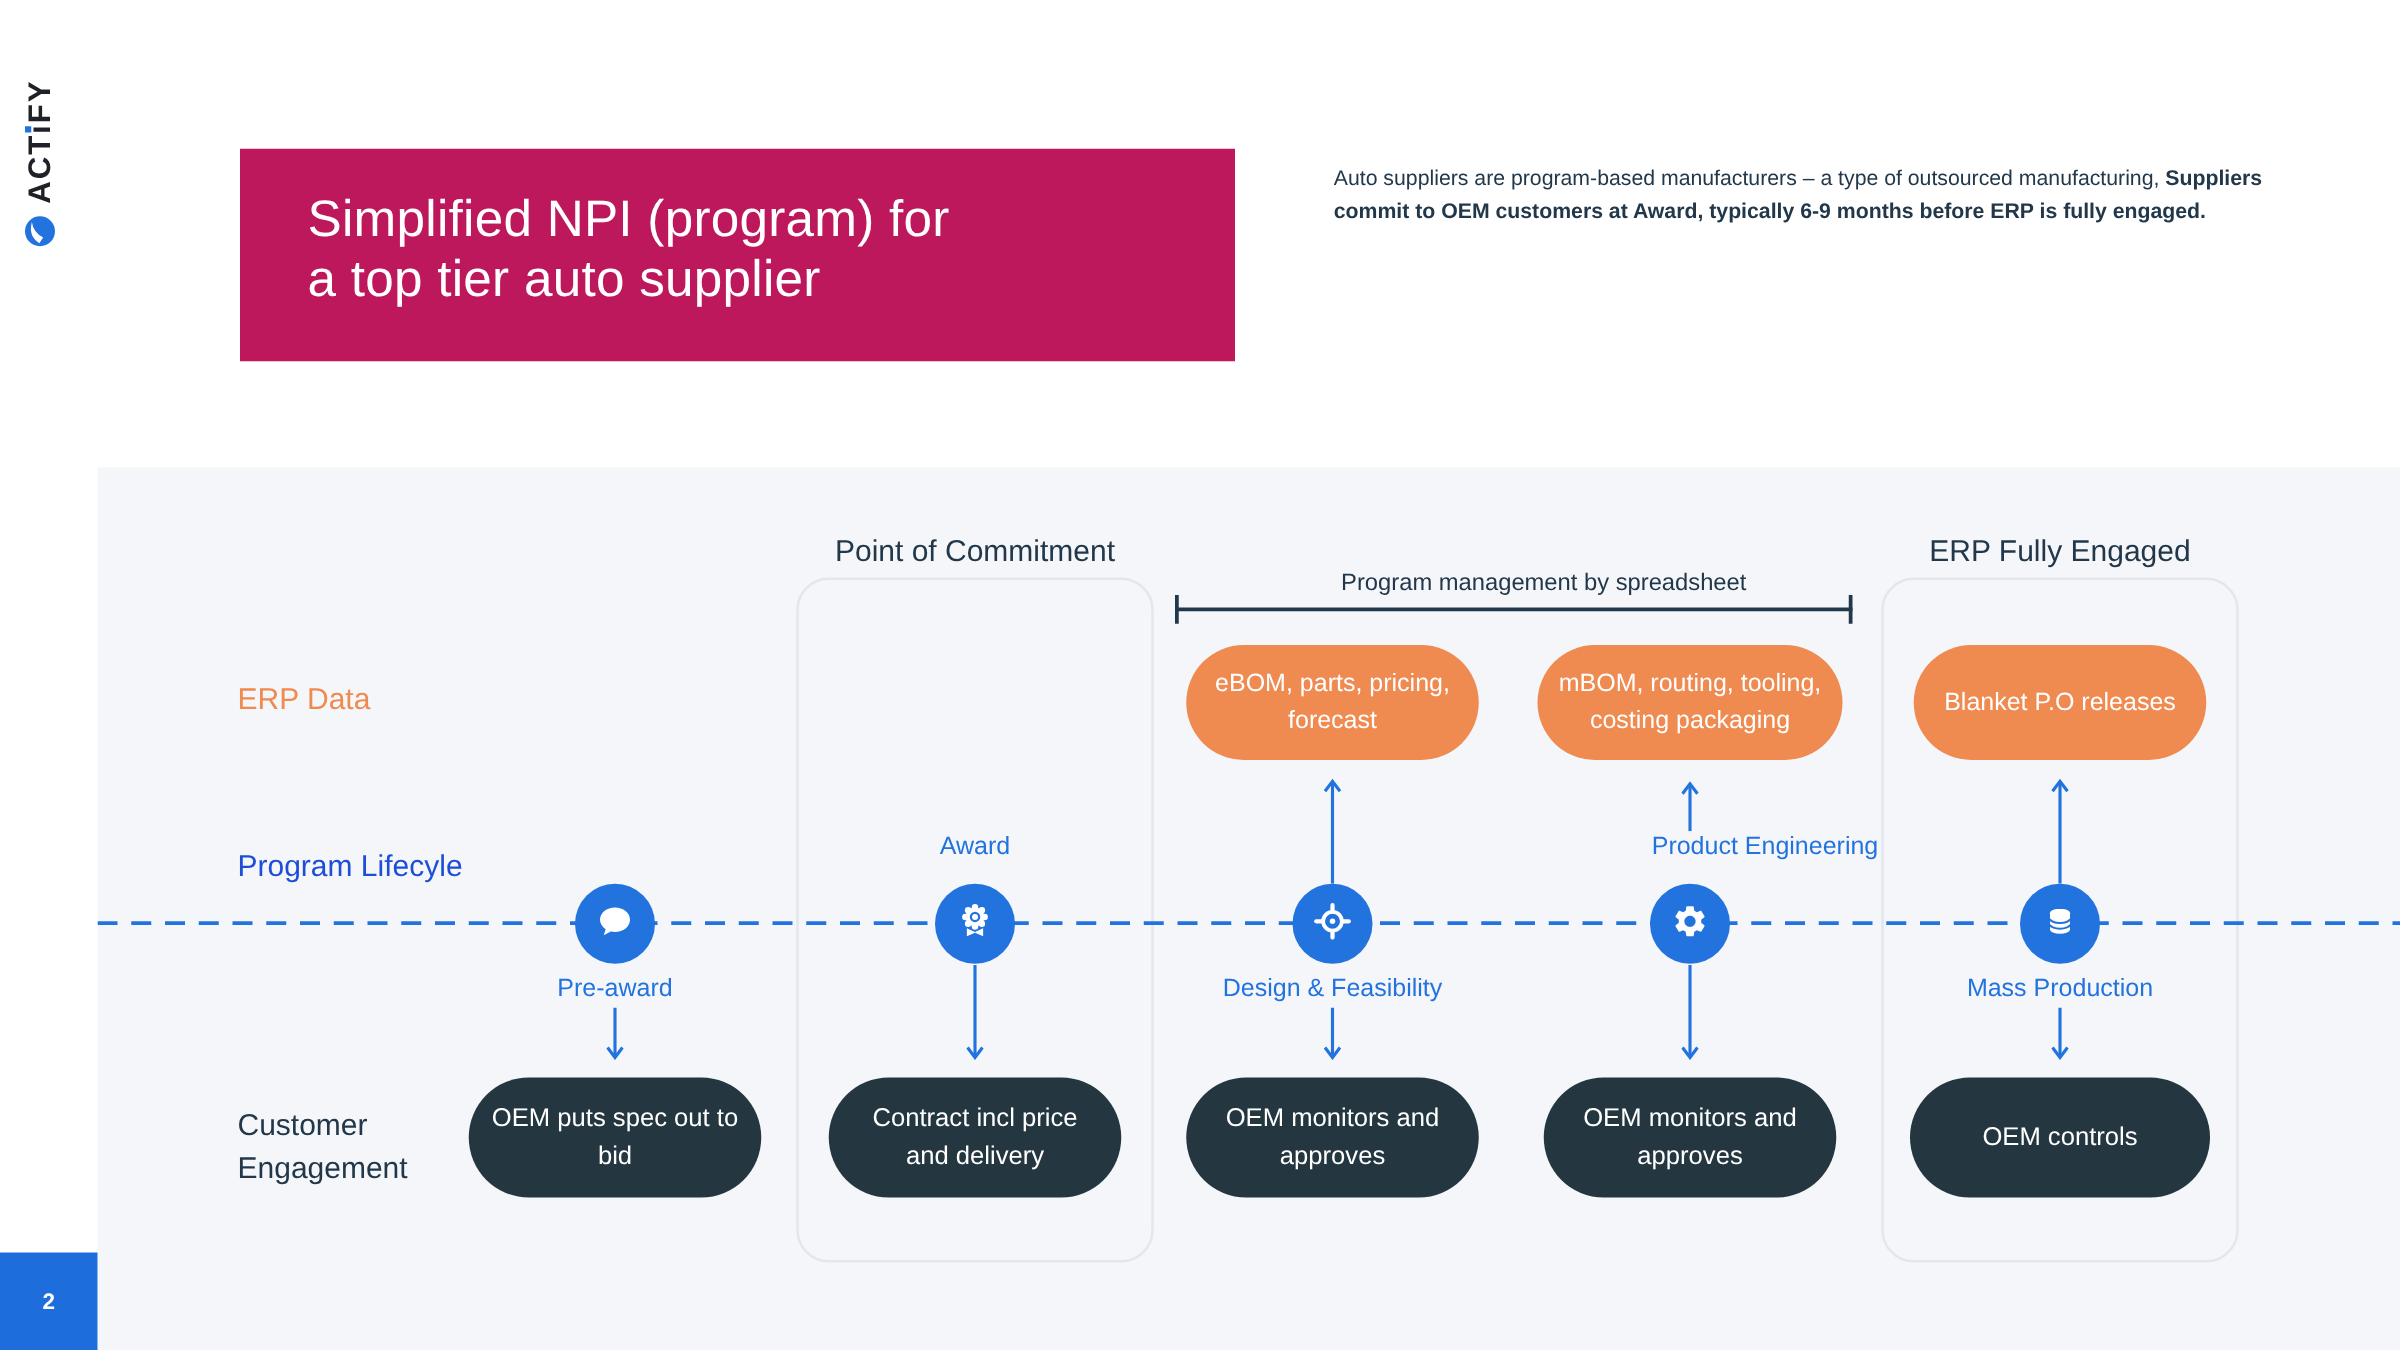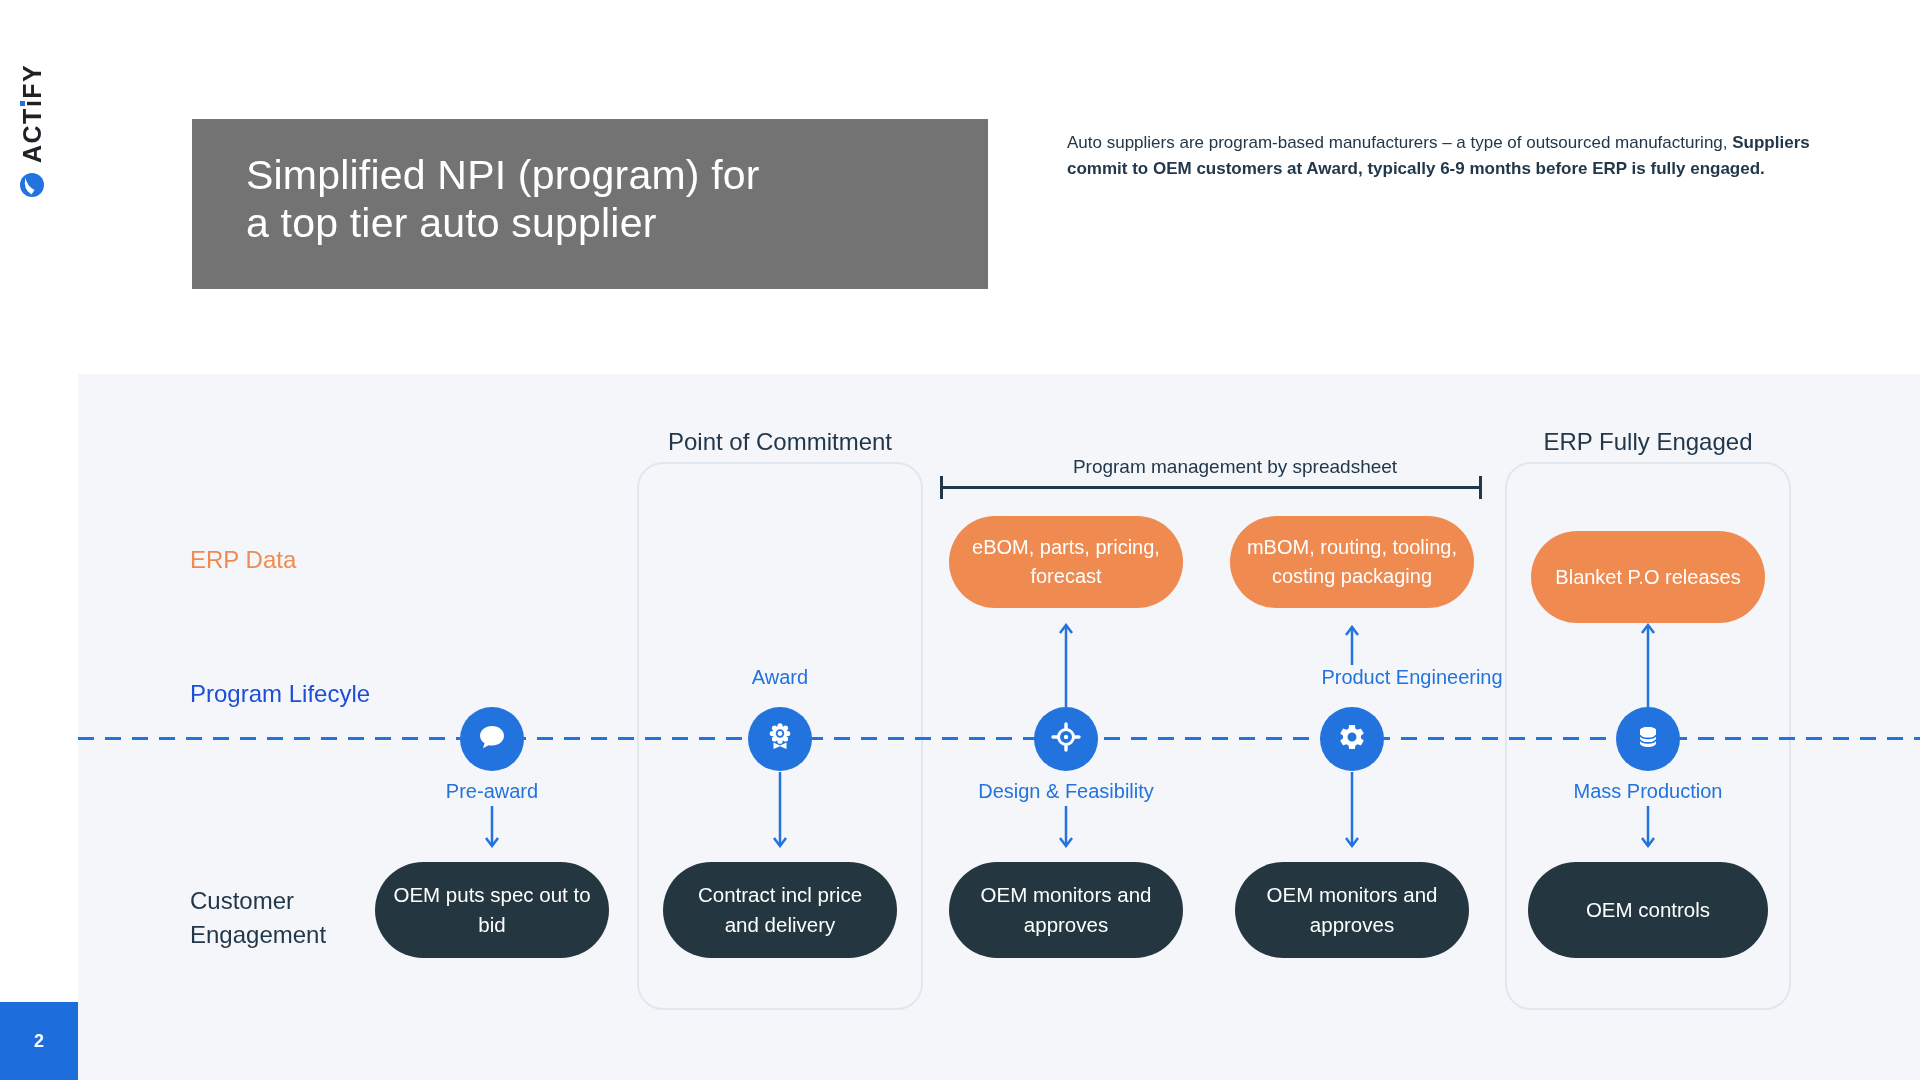--- a/index.html
+++ b/index.html
@@ -10,21 +10,21 @@
   .logo{position:absolute;left:16px;top:26px;width:34px;height:172px;}
   .logo-row{position:absolute;left:0;top:172px;width:172px;height:32px;
             transform:rotate(-90deg);transform-origin:0 0;
             display:flex;align-items:center;gap:9px;}
   .logo-icon{width:26px;height:26px;flex:0 0 auto;}
   .logo-text{font-size:25px;font-weight:700;letter-spacing:1.5px;color:#1e2126;white-space:nowrap;}
   .istem{position:relative;display:inline-block;}
   .idot{position:absolute;left:1px;top:2px;width:5px;height:5px;background:#2273DE;}
 
   
-  .title-block{position:absolute;left:192px;top:119px;width:796px;height:170px;background:#737373;
+  .title-block{position:absolute;left:192px;top:119px;width:796px;height:170px;background:#be185d;
                box-sizing:border-box;padding:32px 30px 0 54px;}
   .title-text{color:#ffffff;font-size:41px;line-height:1.18;font-weight:500;letter-spacing:.2px;}
   .intro{position:absolute;left:1067px;top:130px;width:768px;margin:0;
          font-size:17px;line-height:1.55;color:#22384A;}
   .intro b{font-weight:700;}
 
   
   .panel{position:absolute;left:78px;top:374px;width:1842px;height:706px;background:#F5F6FA;}
   .card{position:absolute;top:462px;width:286px;height:548px;border:2px solid #E2E6ED;
         border-radius:26px;box-sizing:border-box;}
@@ -57,21 +57,21 @@
   .ms-label.x1{left:372px;} .ms-label.x2{left:660px;} .ms-label.x3{left:946px;}
   .ms-label.x4{left:1292px;} .ms-label.x5{left:1528px;}
 
   .arrow{position:absolute;}
 
   
   .pill{position:absolute;display:flex;align-items:center;justify-content:center;
         text-align:center;color:#ffffff;font-size:20px;line-height:1.45;
         box-sizing:border-box;padding:0 16px;}
   .pill.orange{top:516px;height:92px;border-radius:46px;background:#EF8A50;}
-  .pill.o1{left:949px;width:234px;} .pill.o2{left:1230px;width:244px;} .pill.o3{left:1531px;width:234px;margin-top:15px;}
+  .pill.o1{left:949px;width:234px;} .pill.o2{left:1230px;width:244px;} .pill.o3{left:1531px;width:234px;}
   .pill.dark{top:862px;height:96px;border-radius:48px;background:#24363F;font-size:20.5px;}
   .pill.d1{left:375px;width:234px;} .pill.d2{left:663px;width:234px;text-align:center;} .pill.d3{left:949px;width:234px;}
   .pill.d4{left:1235px;width:234px;} .pill.d5{left:1528px;width:240px;}
 
   
   .page-num{position:absolute;left:0;top:1002px;width:78px;height:78px;background:#1D6EDC;
             display:flex;align-items:center;justify-content:center;color:#fff;
             font-size:18px;font-weight:700;}
 </style>
 </head>

